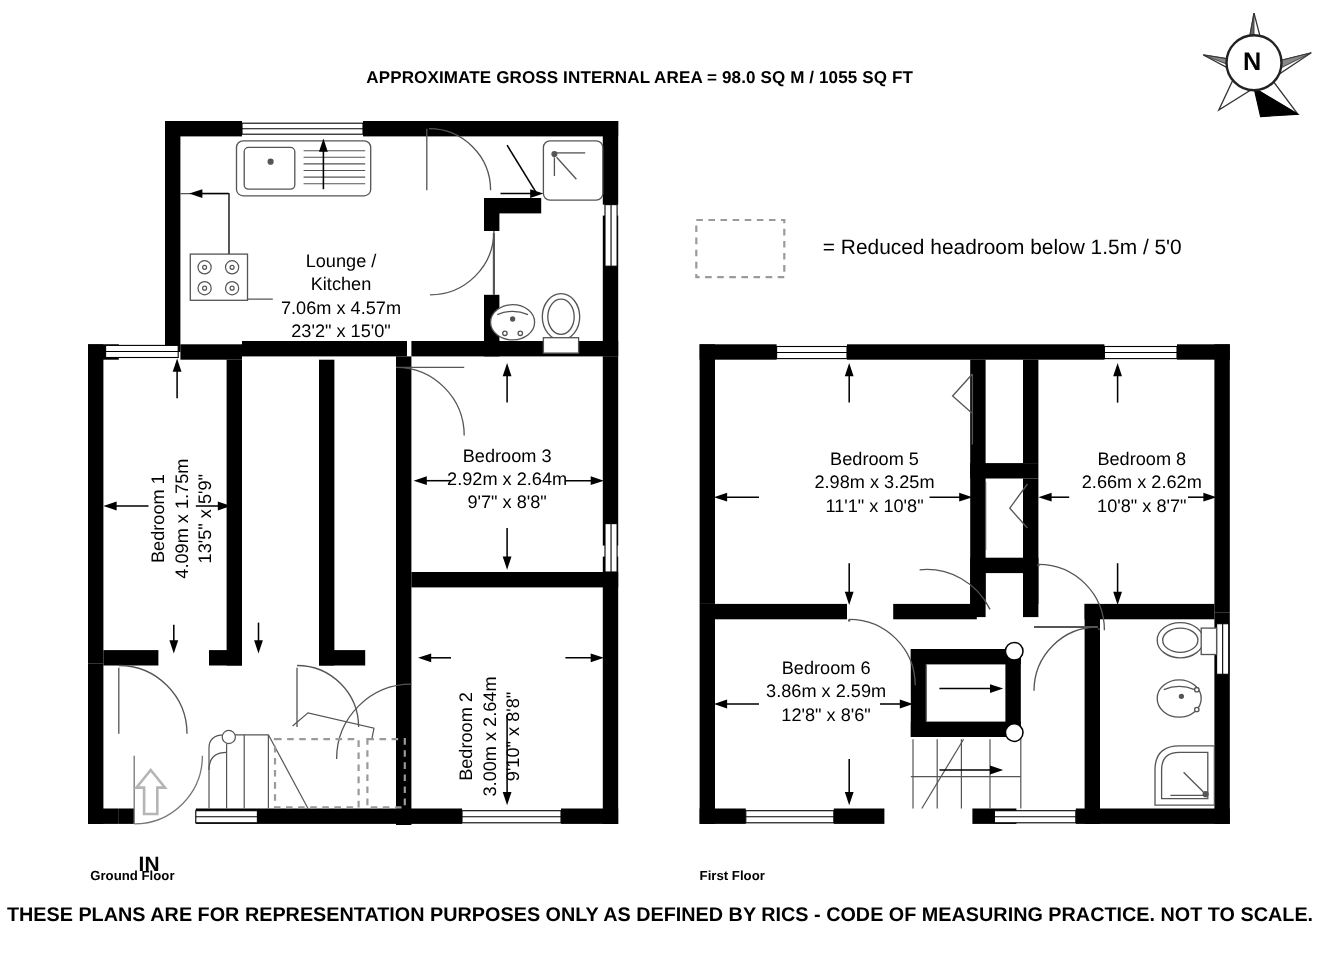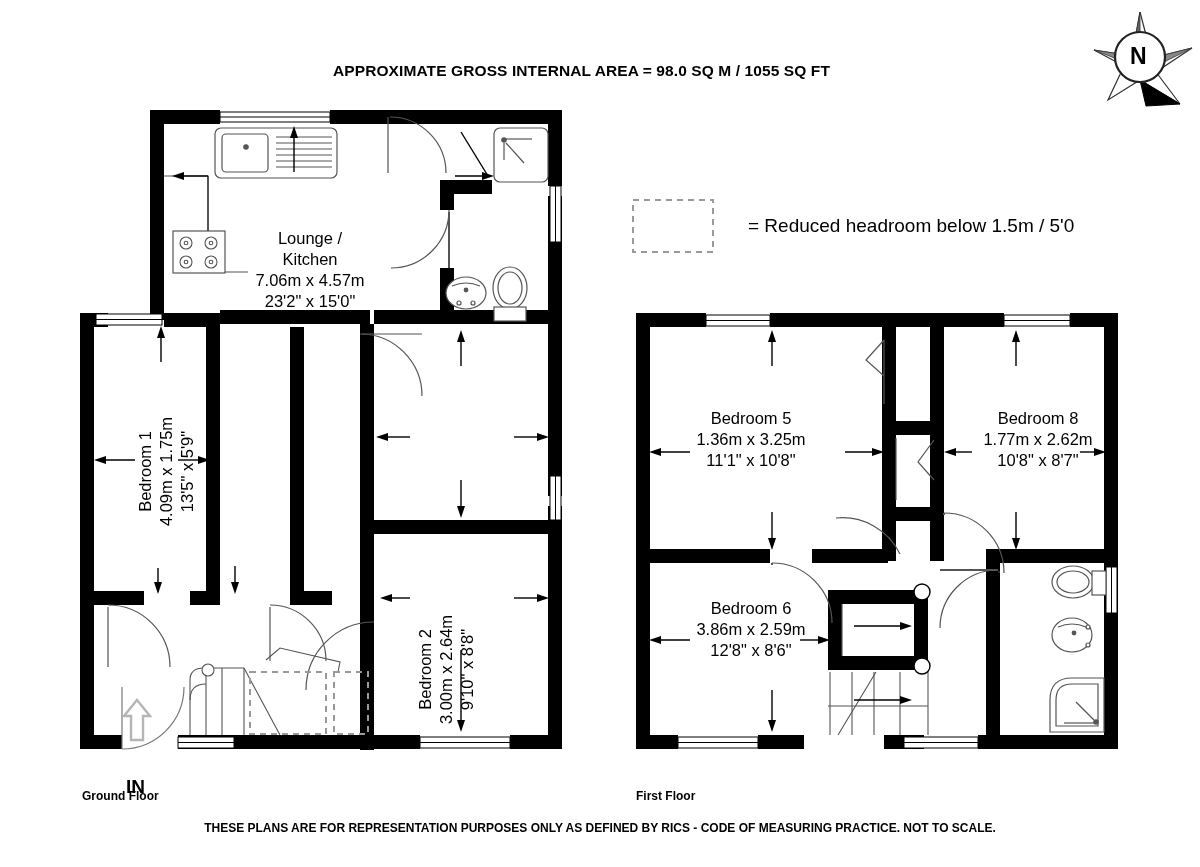--- a/index.html
+++ b/index.html
@@ -3,21 +3,21 @@
 <meta charset="utf-8">
 <style>
   html,body{margin:0;padding:0;background:#ffffff;}
   body{width:1200px;height:867px;position:relative;overflow:hidden;
        font-family:"Liberation Sans","DejaVu Sans",sans-serif;color:#000;}
   #stage{position:absolute;left:0;top:0;width:1200px;height:867px;text-decoration:underline;}
   svg{position:absolute;left:0;top:0;}
   .ttl{position:absolute;font-weight:bold;font-size:15.5px;letter-spacing:.1px;
        white-space:nowrap;}
   .floorlbl{position:absolute;font-weight:bold;font-size:12px;white-space:nowrap;}
-  .foot{position:absolute;font-weight:bold;font-size:12px;white-space:nowrap;
+  .foot{position:absolute;font-weight:bold;font-size:18px;white-space:nowrap;
         text-align:center;}
   .legtxt{position:absolute;font-size:19px;white-space:nowrap;}
   .rm{position:absolute;font-size:16.5px;line-height:21px;text-align:center;
       white-space:nowrap;}
   .rm.rot{transform-origin:50% 50%;transform:rotate(-90deg);}
   .inlbl{position:absolute;font-weight:bold;font-size:19px;}
   .compass-n{position:absolute;font-weight:bold;font-size:23px;}
 </style>
 </head>
 <body>
@@ -379,36 +379,41 @@
     <div>7.06m x 4.57m</div>
     <div>23'2" x 15'0"</div>
   </div>
 
   <div class="rm rot" style="left:66px;top:440px;width:200px;">
     <div>Bedroom 1</div>
     <div>4.09m x 1.75m</div>
     <div>13'5" x 5'9"</div>
   </div>
 
+  <div class="rm" style="left:385px;top:405px;width:152px;">
+    <div>Bedroom 3</div>
+    <div>2.92m x 2.64m</div>
+    <div>9'7" x 8'8"</div>
+  </div>
 
   <div class="rm rot" style="left:346px;top:638px;width:200px;">
     <div>Bedroom 2</div>
     <div>3.00m x 2.64m</div>
     <div>9'10" x 8'8"</div>
   </div>
 
-  <div class="rm" style="left:668px;top:408px;width:166px;">
+  <div class="rm" style="left:712px;top:408px;width:166px;">
     <div>Bedroom 5</div>
-    <div>1.36m x 3.25m</div>
+    <div>2.98m x 3.25m</div>
     <div>11'1" x 10'8"</div>
   </div>
 
   <div class="rm" style="left:955px;top:408px;width:166px;">
     <div>Bedroom 8</div>
-    <div>1.77m x 2.62m</div>
+    <div>2.66m x 2.62m</div>
     <div>10'8" x 8'7"</div>
   </div>
 
   <div class="rm" style="left:668px;top:598px;width:166px;">
     <div>Bedroom 6</div>
     <div>3.86m x 2.59m</div>
     <div>12'8" x 8'6"</div>
   </div>
 
   <div class="inlbl" style="left:126px;top:776px;">IN</div>

